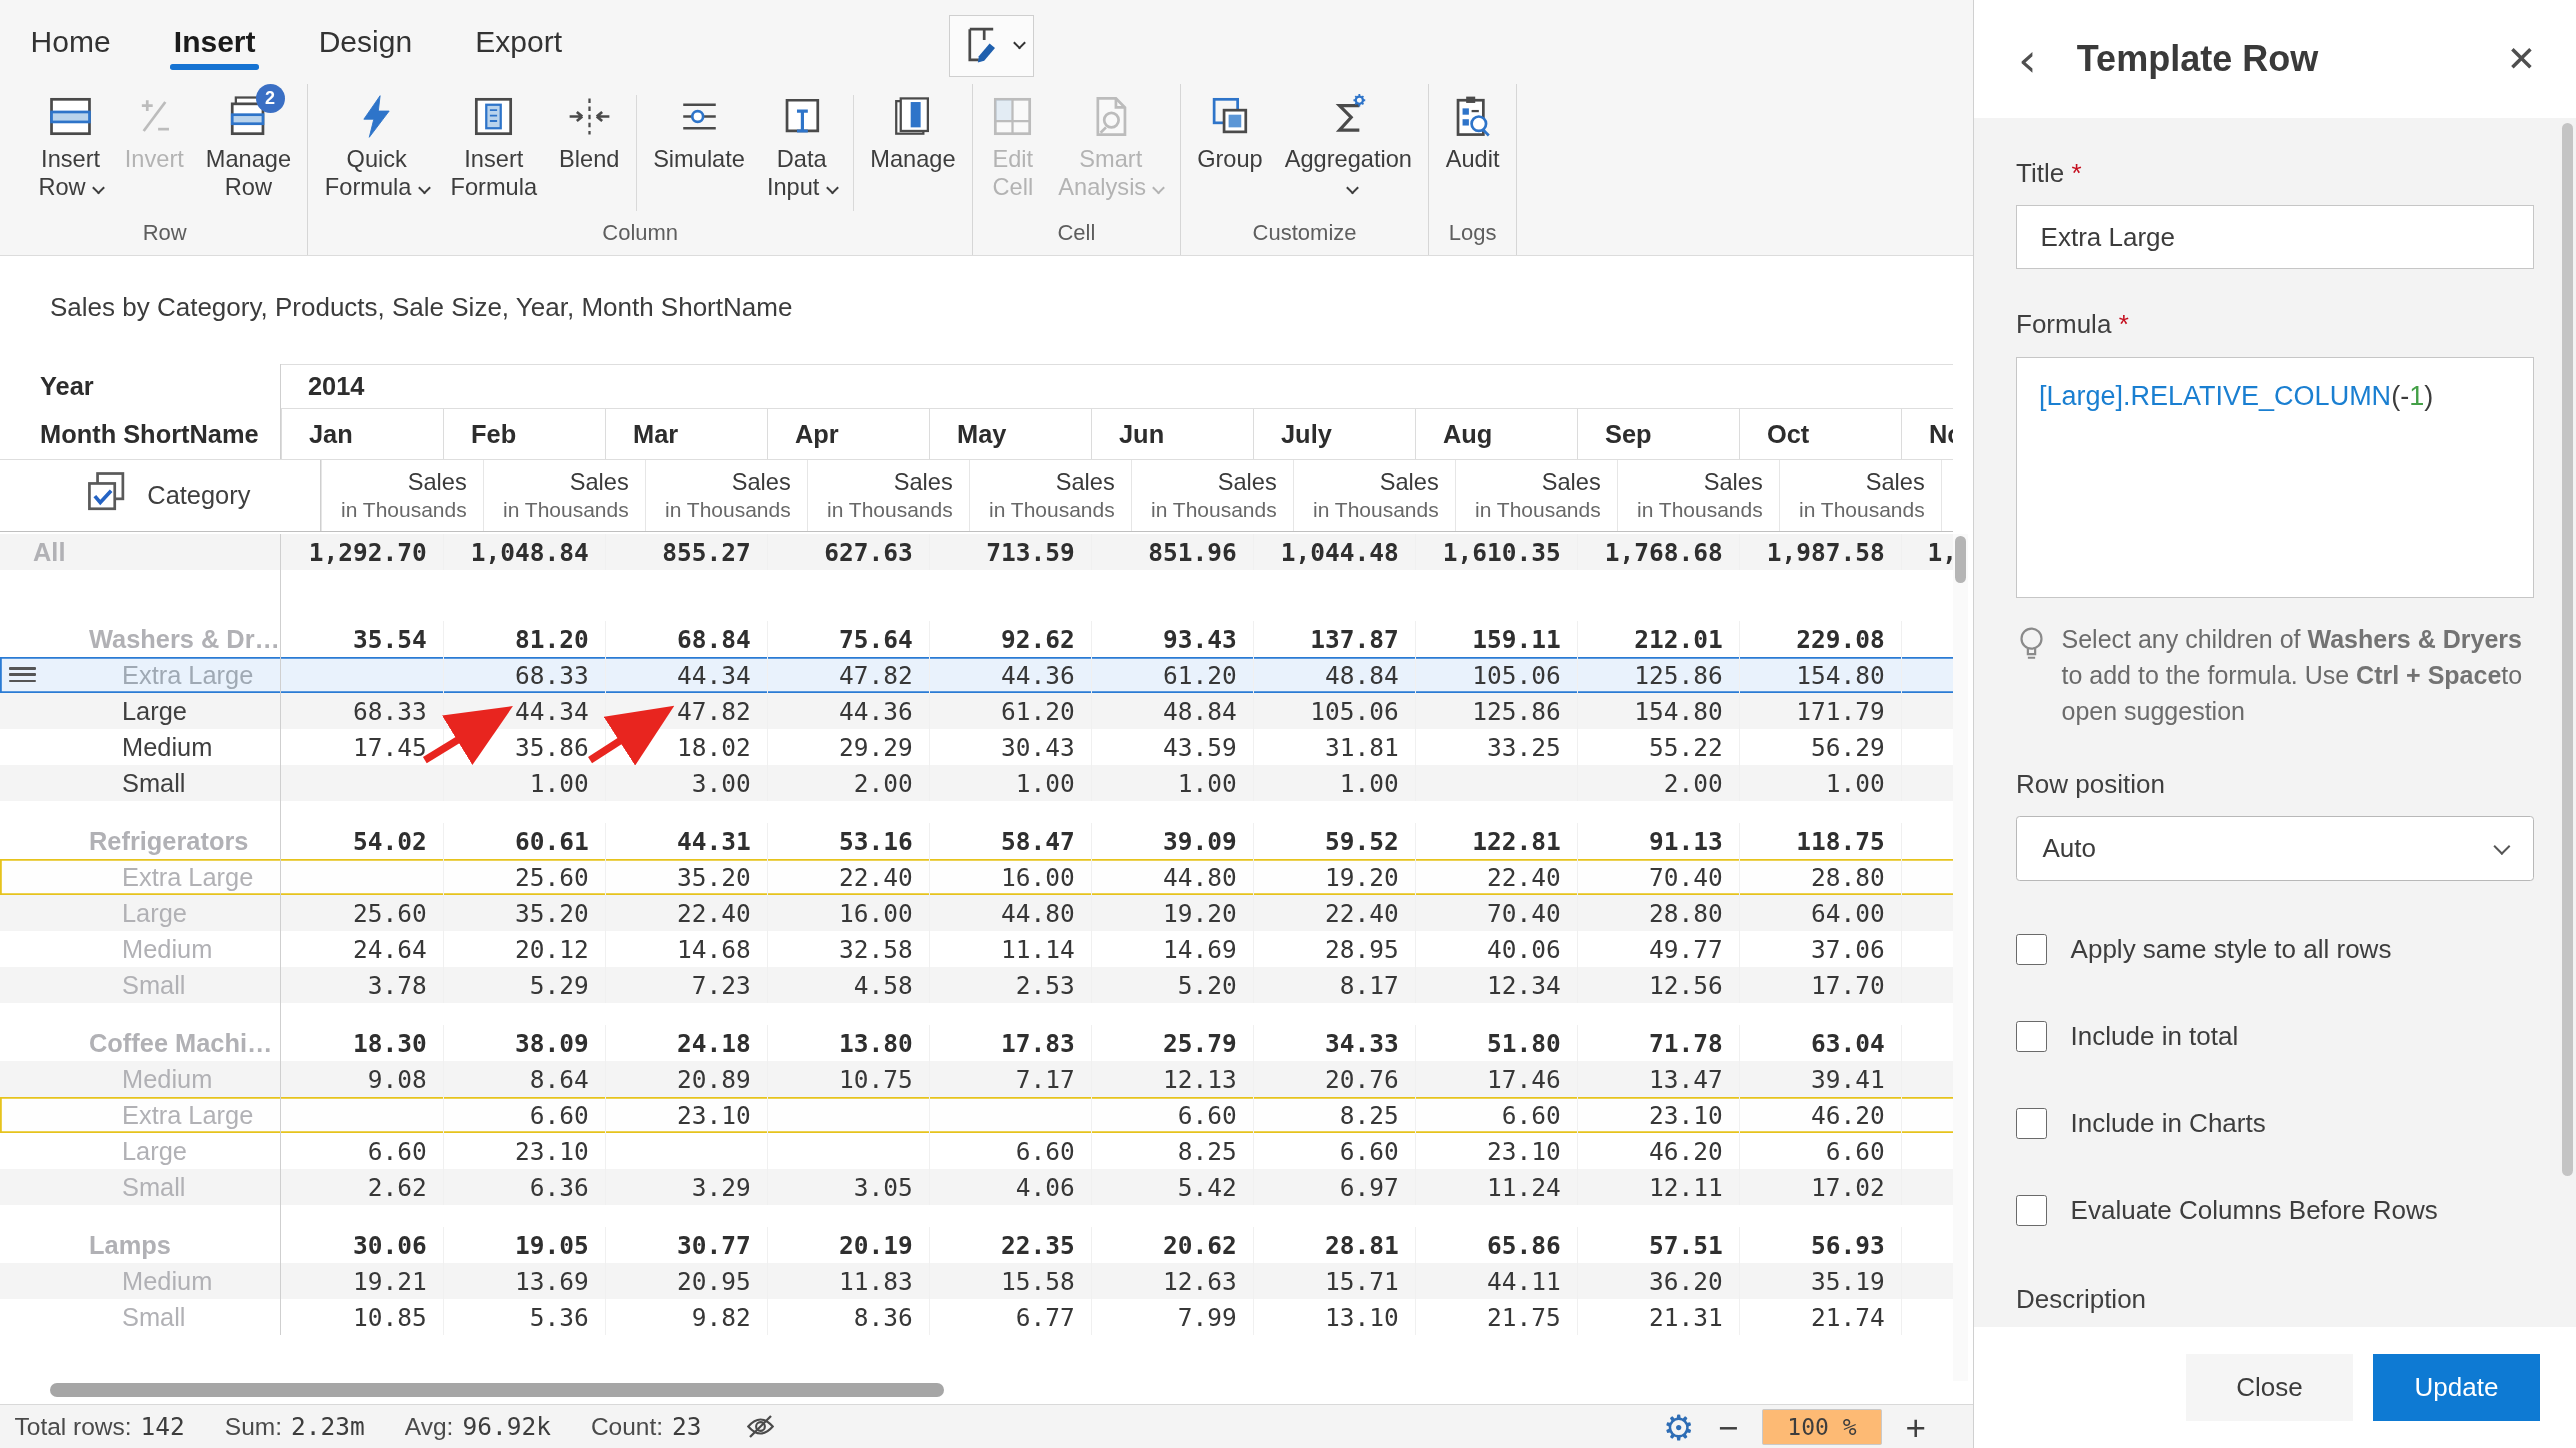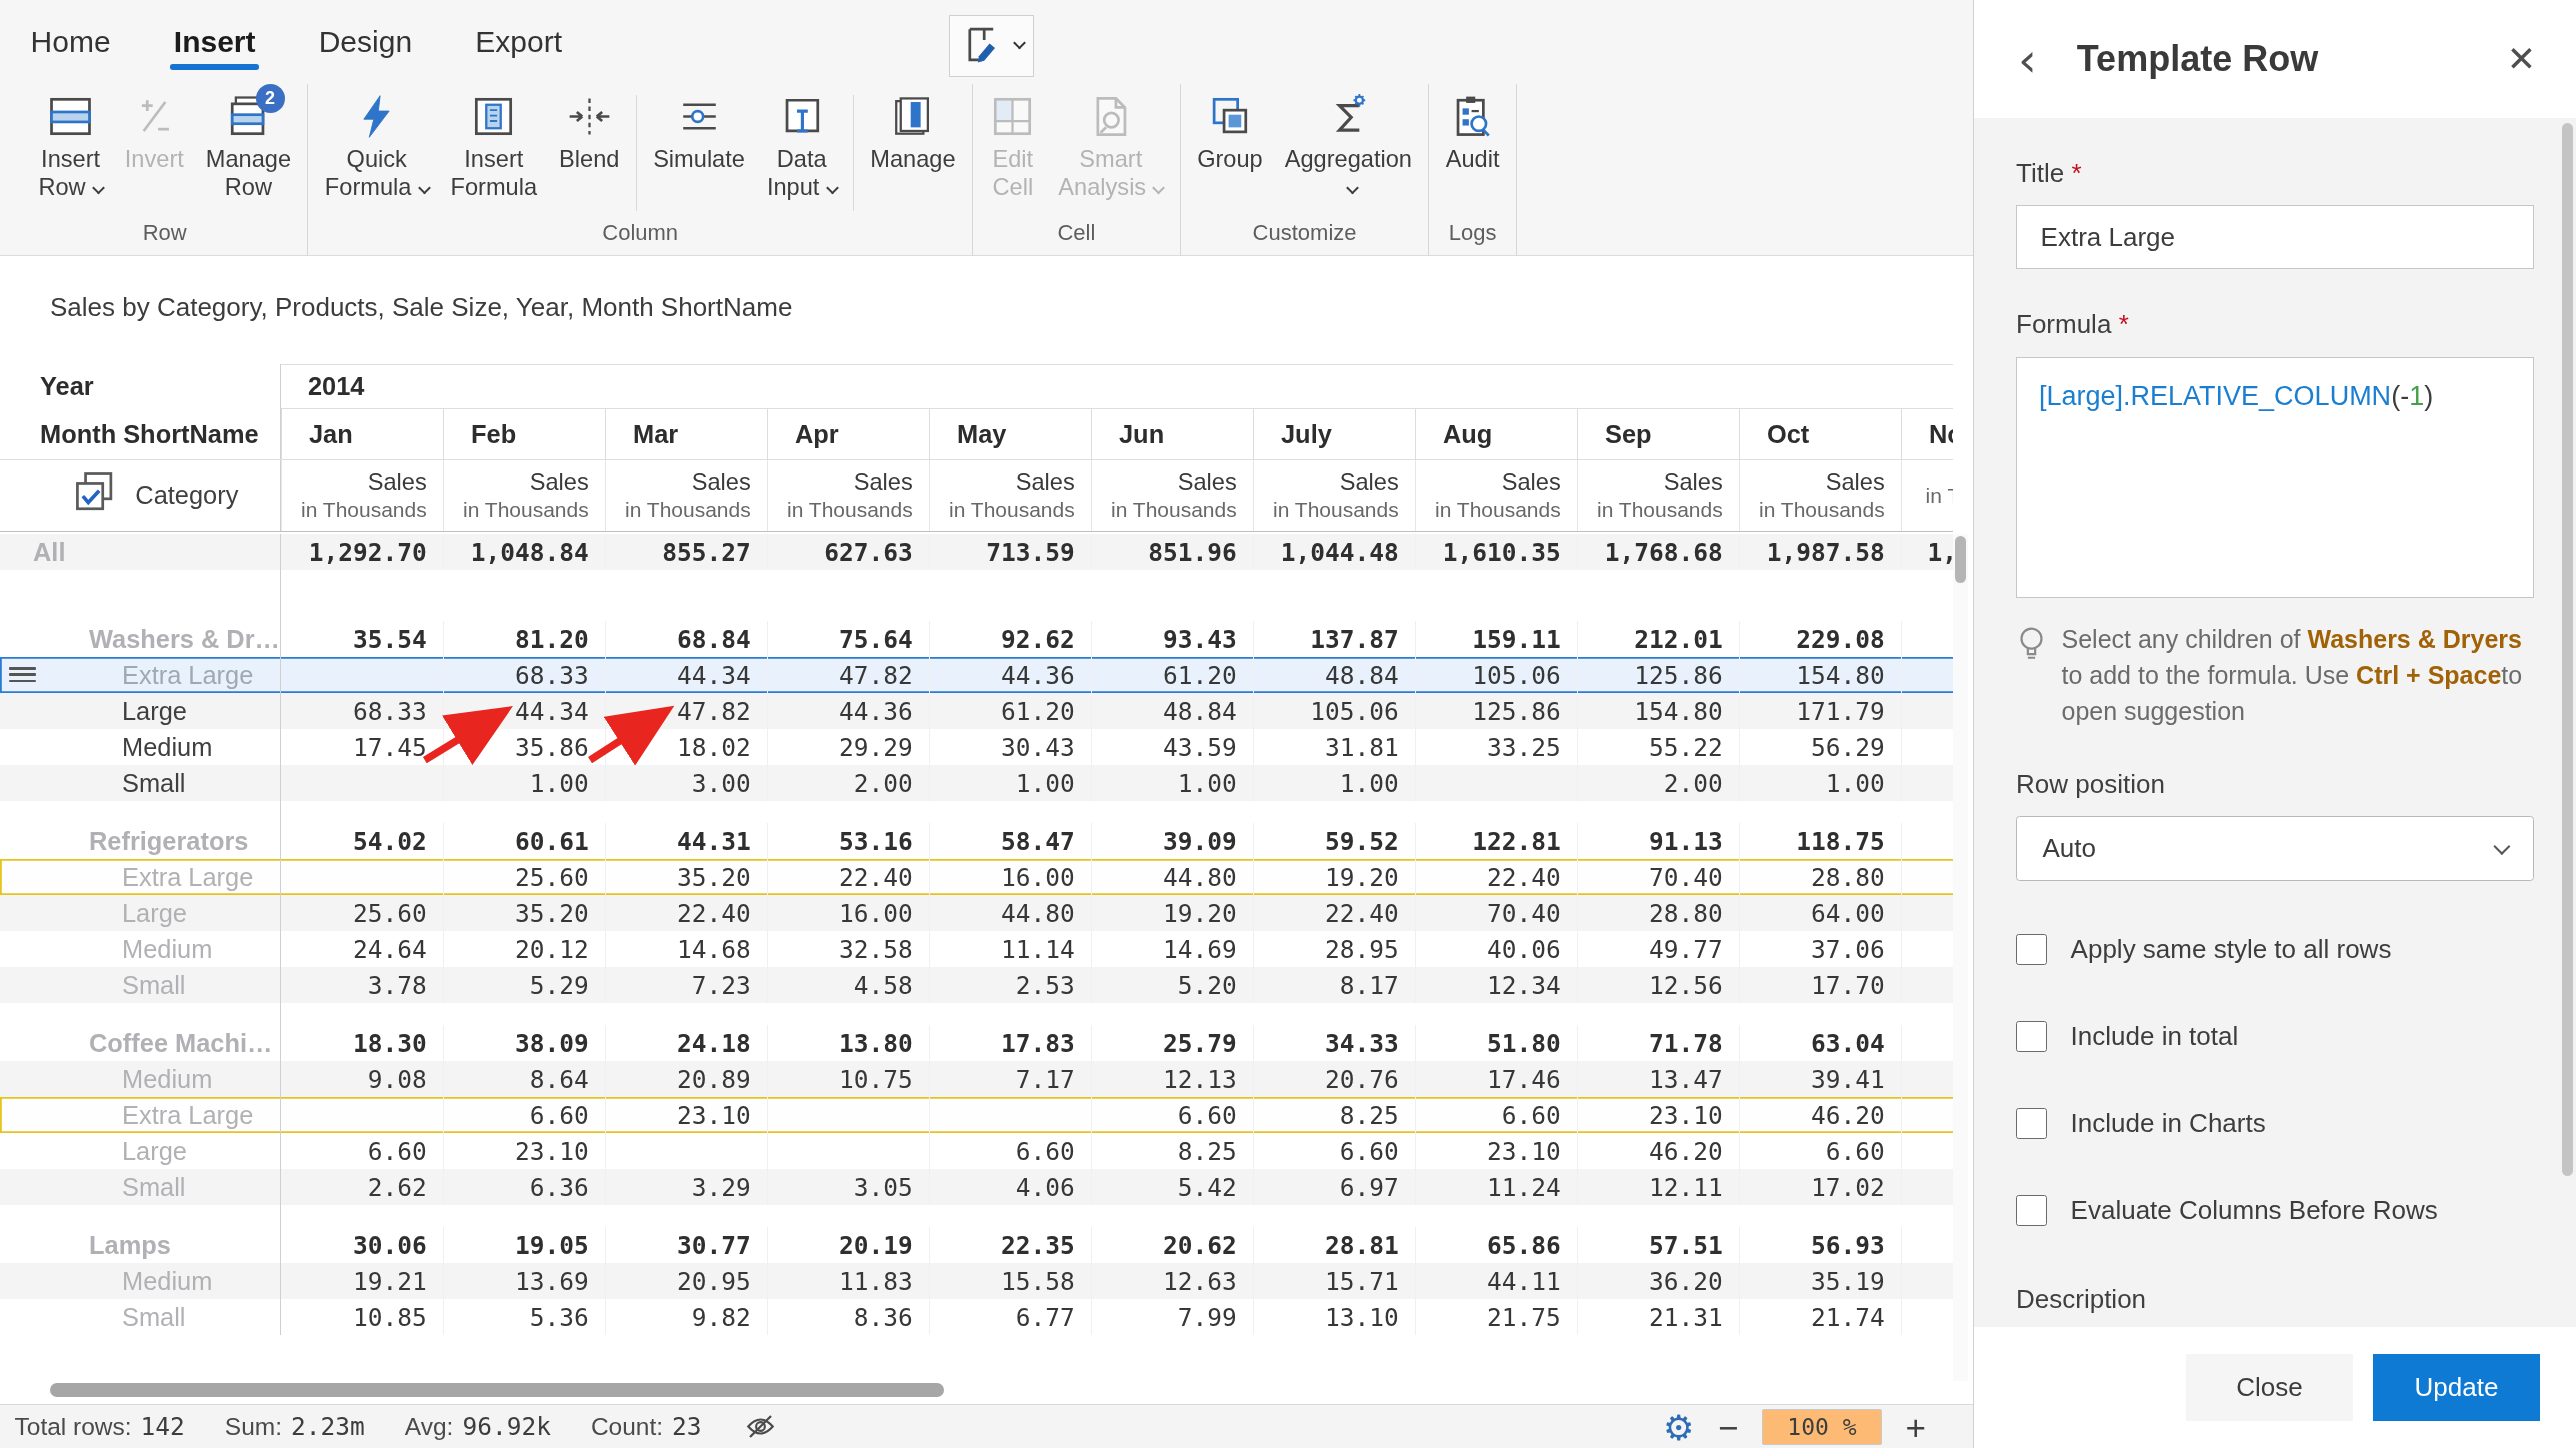--- a/index.html
+++ b/index.html
@@ -55,21 +55,21 @@
           color:#2d2d2d; border-left:none; }
   .hrow-year .hspan { border-top:0.9px solid #dedede; border-bottom:0.9px solid #dedede; }
   .hrow-month { height:50px; } .hrow-month .cell { border-left:0.9px solid #dcdcdc; }
   .hrow-sales { height:73px; border-top:0.9px solid #dedede; border-bottom:1.8px solid #bfbfbf; }
   .hrow-sales .cell { flex-direction:column; align-items:flex-end; justify-content:center;
           font-family:"Liberation Sans",sans-serif; border-left:0.9px solid #e6e6e6;padding-left:32px; }
   .hrow-sales .s1 { font-size:23.6px; color:#3a3a3a; line-height:29px; }
   .hrow-sales .s2 { font-size:21px; color:#686868; line-height:25.4px; }
   .hrow-sales .novcell { align-items:flex-start; padding-left:23.6px; }
   .hdr-label { font-weight:700; color:#2d2d2d; padding-left:40px; font-size:25.4px; }
-  .cat-cell { padding-left:72px; gap:16.3px; color:#3f3f3f; }
+  .cat-cell { padding-left:44px; gap:16.3px; color:#3f3f3f;margin-left:40px; }
   .cat-cell svg { width:47px; height:47px; }
   
   .rows { position:absolute; left:0; top:277px; width:1953px; overflow:hidden; }
   .drow { height:36px; position:relative; }
   .drow.shade { background:#f4f4f4; }
   .drow.g .cell { font-weight:700; color:#2f2f2f; }
   .drow.g .rh { font-weight:700; }
   .drow .rh.dim { color:#b1b1b5; } .drow .rh.dark { color:#3f3f3f; }
   .drow.selected { background:#e9f2fc; box-shadow:inset 0 0 0 1.8px #2a7bd4; }
   .drow.selected .rh { color:#9fa9b4; }
@@ -118,21 +118,21 @@
   .flabel { font-size:26px; color:#3f3f3f; }
   .req { color:#c50f1f; margin-left:7.3px; }
   .mt1 { margin-top:40px; } 
   .tinput { margin-top:16.3px; width:100%; height:64px; background:#fff; border:0.9px solid #c6c6c6;
             display:flex; align-items:center; padding-left:23.6px; font-size:26px; color:#3c3c3c;
             cursor:text; }
   .fbox { margin-top:16.3px; width:100%; height:241px; background:#fff; border:0.9px solid #c6c6c6;
           padding:23.6px 22px; font-size:27px; cursor:text; }
   .tok-blue { color:#1a7fd1; } .tok-plain { color:#3c3c3c; } .tok-green { color:#43a047; }
   .hint { margin-top:23.6px; display:flex; gap:14.5px; font-size:25px; color:#6b6b6b; line-height:36px; }
-  .hint b { color:#a16207; }
+  .hint b { color:#737373; }
   .bulb { flex:none; width:31px; height:40px; margin-top:3.6px; }
   .mt2 { margin-top:40px; }
   .select { margin-top:16.3px; width:100%; height:65px; background:#fff; border:0.9px solid #b8b8b8;
             border-radius:3.6px; display:flex; align-items:center; padding:0 25.4px; font-size:26px;
             color:#3c3c3c; cursor:pointer; }
   .select .chev { margin-left:auto; color:#555; width:11.8px; height:11.8px; }
   .cbrow { display:flex; align-items:center; gap:23.6px; margin-top:56px; cursor:pointer; }
   .cbrow:first-of-type { margin-top:53px; }
   .cb { width:31px; height:31px; background:#fff; border:1.8px solid #6a6a6a; border-radius:2.7px; flex:none; }
   .cbl { font-size:26px; color:#3d3d3d; }

